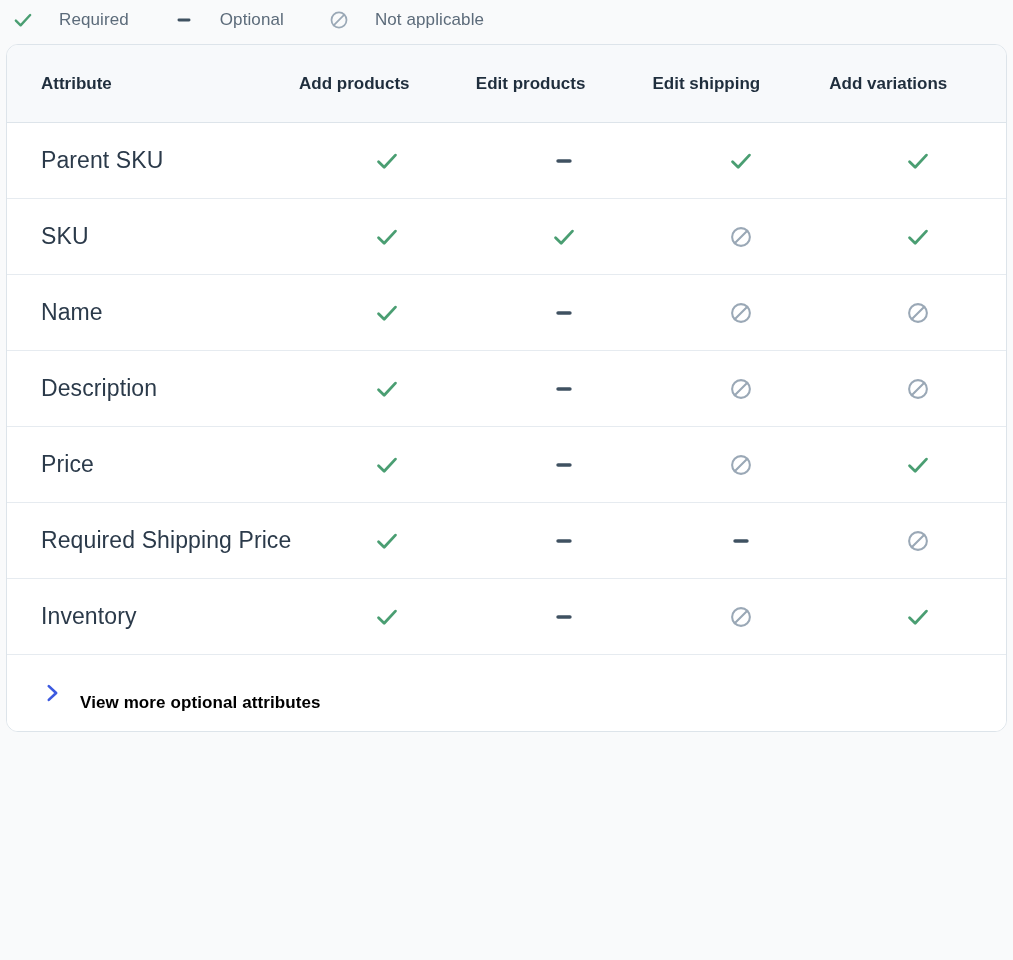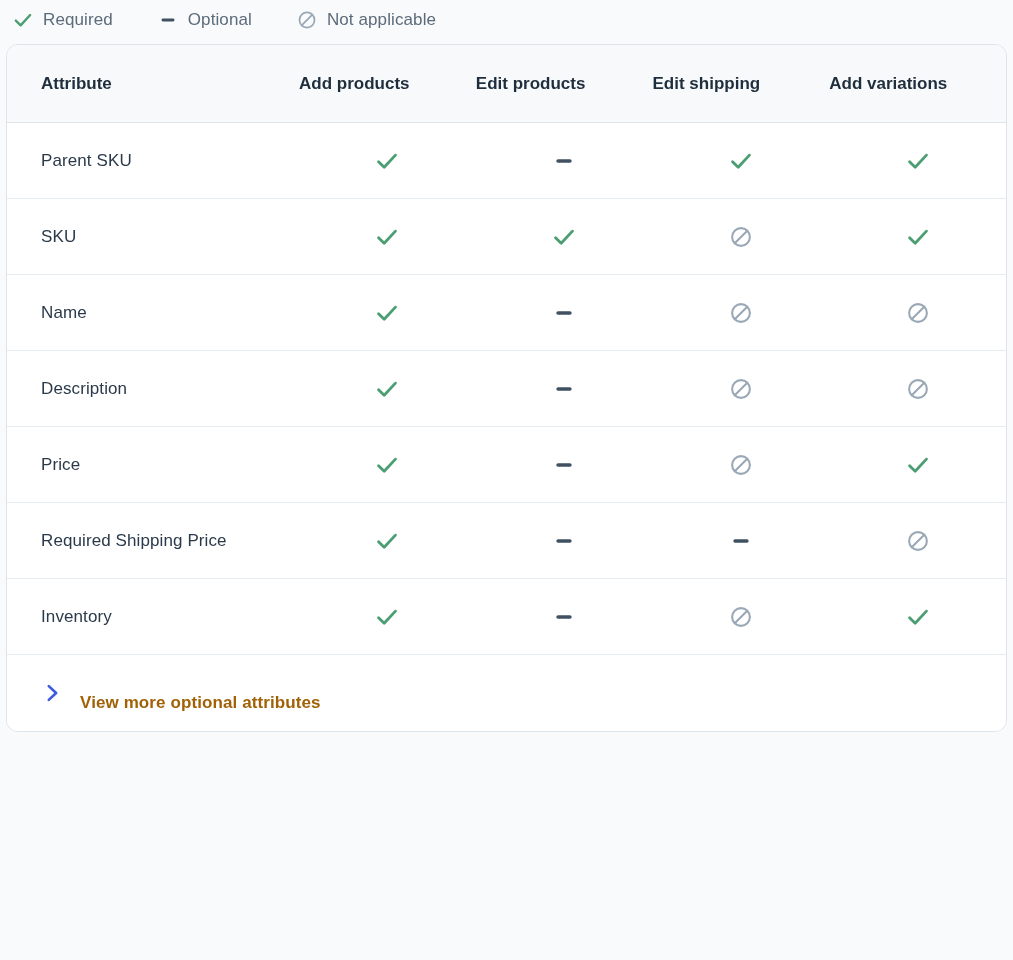--- a/index.html
+++ b/index.html
@@ -42,20 +42,21 @@
     justify-content: center;
     width: 22px;
     height: 22px;
     margin-right: 9px;
   }
   .legend-label {
     font-size: 17px;
     color: #5c6b7a;
     letter-spacing: .1px;
     white-space: nowrap;
+    margin-left: 16px;
   }
 
   
   .table-card {
     margin: 4px 6px 0 6px;
     background: #ffffff;
     border: 1px solid #dde4ea;
     border-radius: 12px;
     overflow: hidden;
   }
@@ -92,21 +93,21 @@
     border-bottom: 1px solid #e6ebf0;
     padding: 0;
     vertical-align: middle;
   }
   tbody tr:last-child td {
     border-bottom: 1px solid #e6ebf0;
   }
   td.attr-cell {
     text-align: left;
     padding-left: 34px;
-    font-size: 17px;
+    font-size: 23px;
     color: #2b3a4a;
     letter-spacing: .1px;
     white-space: nowrap;
   }
   td.mark-cell {
     text-align: center;
   }
   .mark {
     display: inline-flex;
     align-items: center;
@@ -135,21 +136,21 @@
     display: inline-flex;
     align-items: center;
     justify-content: center;
     width: 22px;
     height: 22px;
     margin-right: 17px;
   }
   .expand-label {
     font-size: 17px;
     font-weight: bold;
-    color: #a16207;
+    color: #000000;
     letter-spacing: .1px;
     white-space: nowrap;
     margin-top: 20px;
   }
 </style>
 </head>
 <body>
 
 <div class="page">
 

